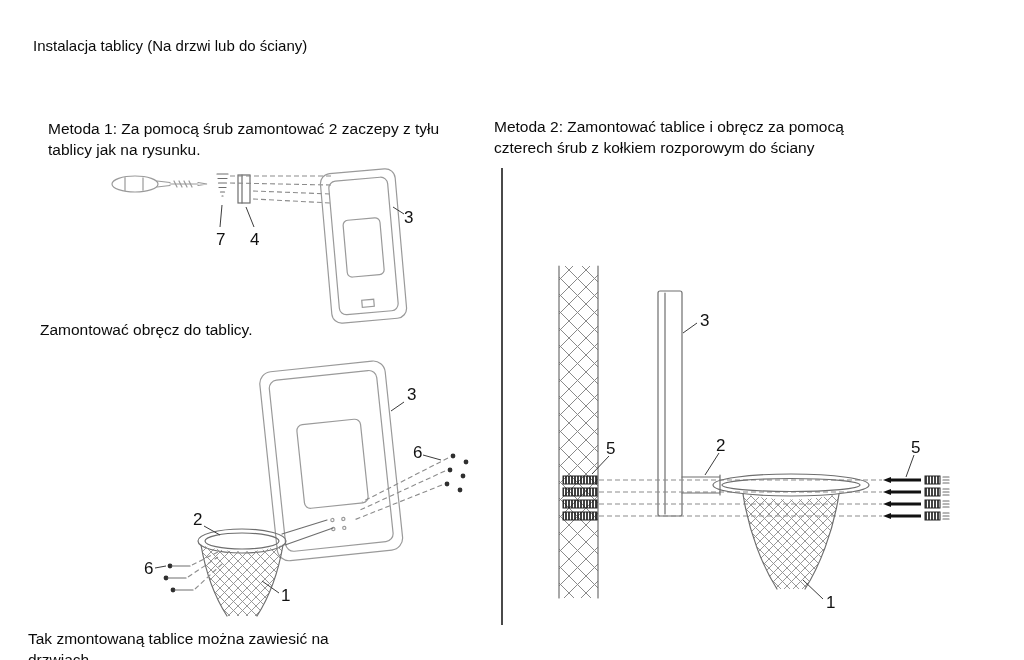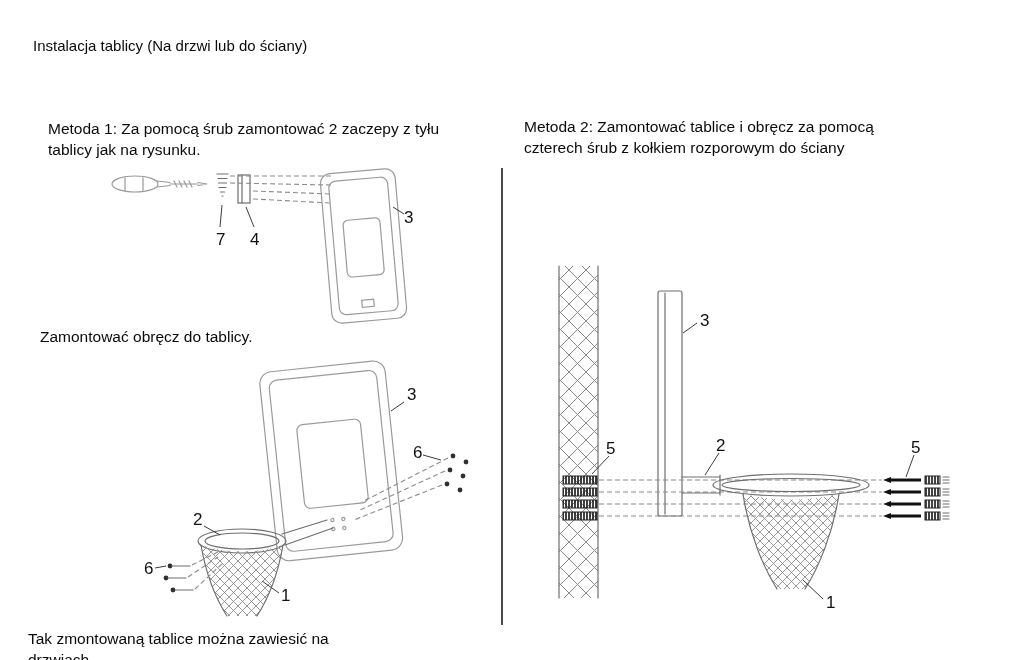--- a/index.html
+++ b/index.html
@@ -21,24 +21,24 @@
 </head>
 <body>
 
 <div class="page">
 
   <div class="txt title" style="left:33px; top:8px;">Instalacja tablicy (Na drzwi lub do ściany)</div>
 
   <div class="txt" style="left:48px; top:90px;">Metoda 1: Za pomocą śrub zamontować 2 zaczepy z tyłu
 tablicy jak na rysunku.</div>
 
-  <div class="txt" style="left:524px; top:88px;">Metoda 2: Zamontować tablice i obręcz za pomocą
+  <div class="txt" style="left:494px; top:88px;">Metoda 2: Zamontować tablice i obręcz za pomocą
 czterech śrub z kołkiem rozporowym do ściany</div>
 
-  <div class="txt" style="left:40px; top:298px;">Zamontować obręcz do tablicy.</div>
+  <div class="txt" style="left:40px; top:291px;">Zamontować obręcz do tablicy.</div>
 
   <div class="txt" style="left:28px; top:600px;">Tak zmontowaną tablice można zawiesić na
 drzwiach.</div>
 
   <div class="divider" style="left:501px; top:140px; height:457px;"></div>
 
   <svg class="fig" style="left:95px; top:133px;" width="330" height="168" viewBox="0 0 330 168">
     <g class="art">
       <ellipse cx="40" cy="23" rx="23" ry="8"></ellipse>
       <path d="M30,16.5 V29.5 M48,16.8 V29.2"></path>

